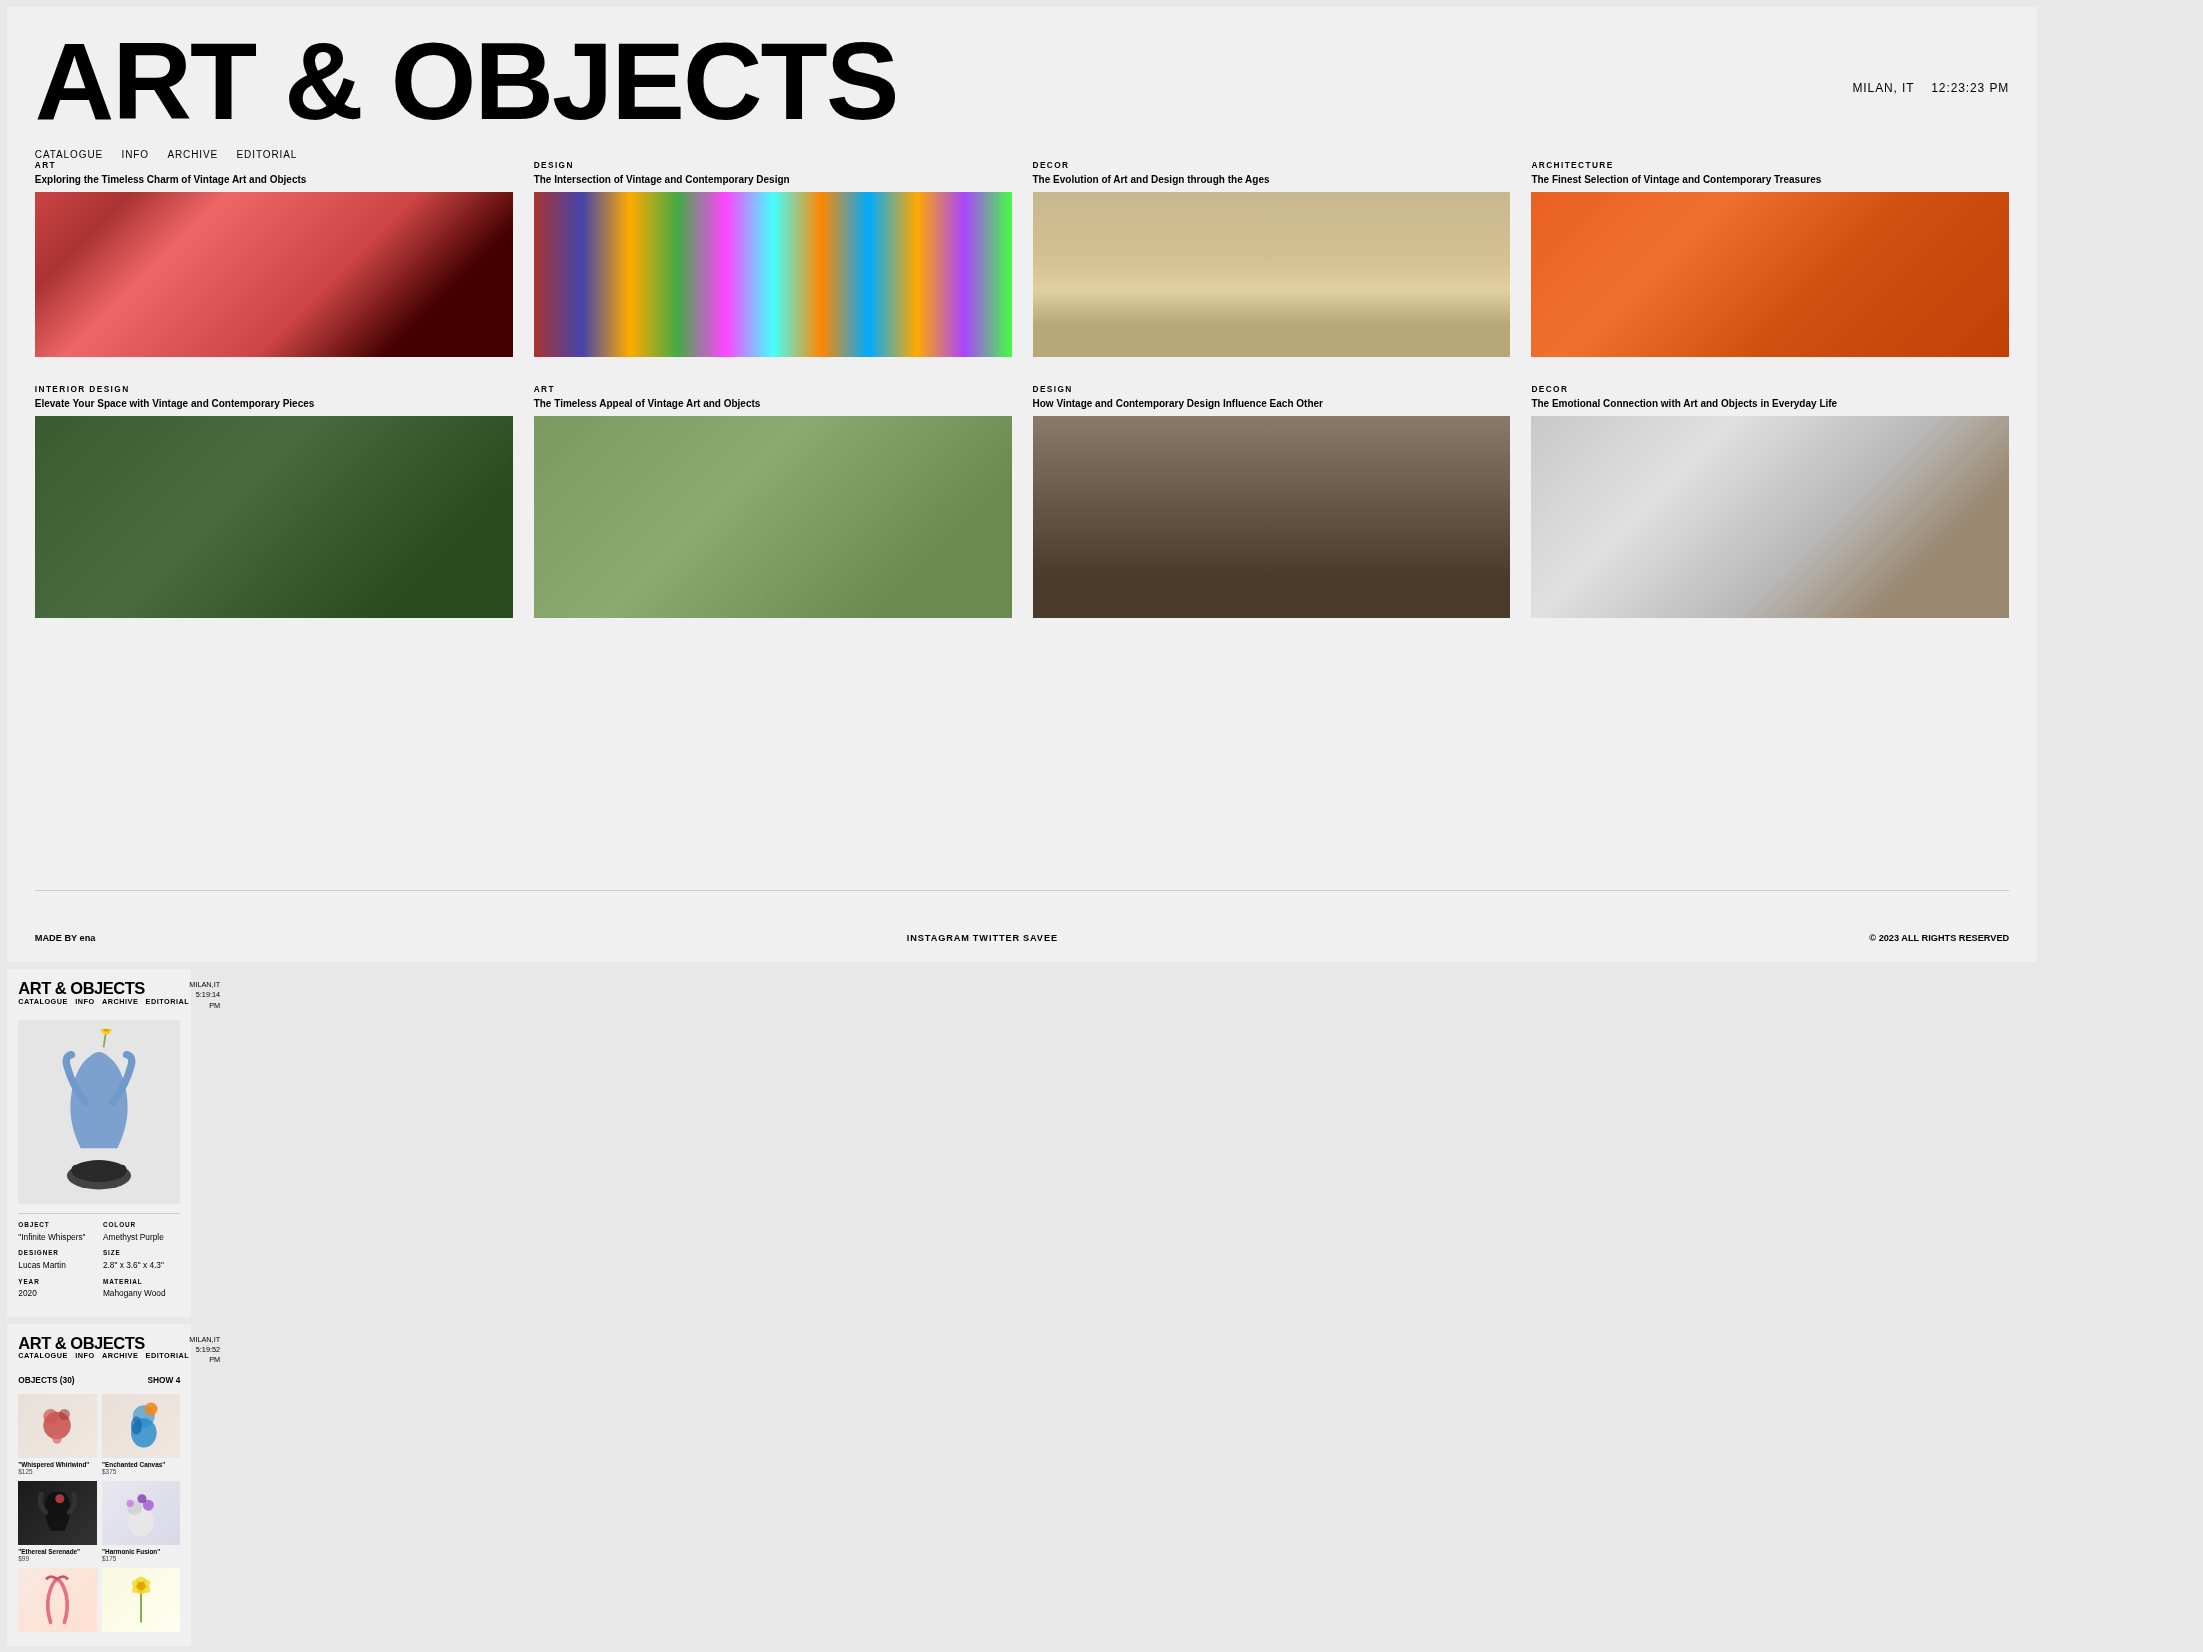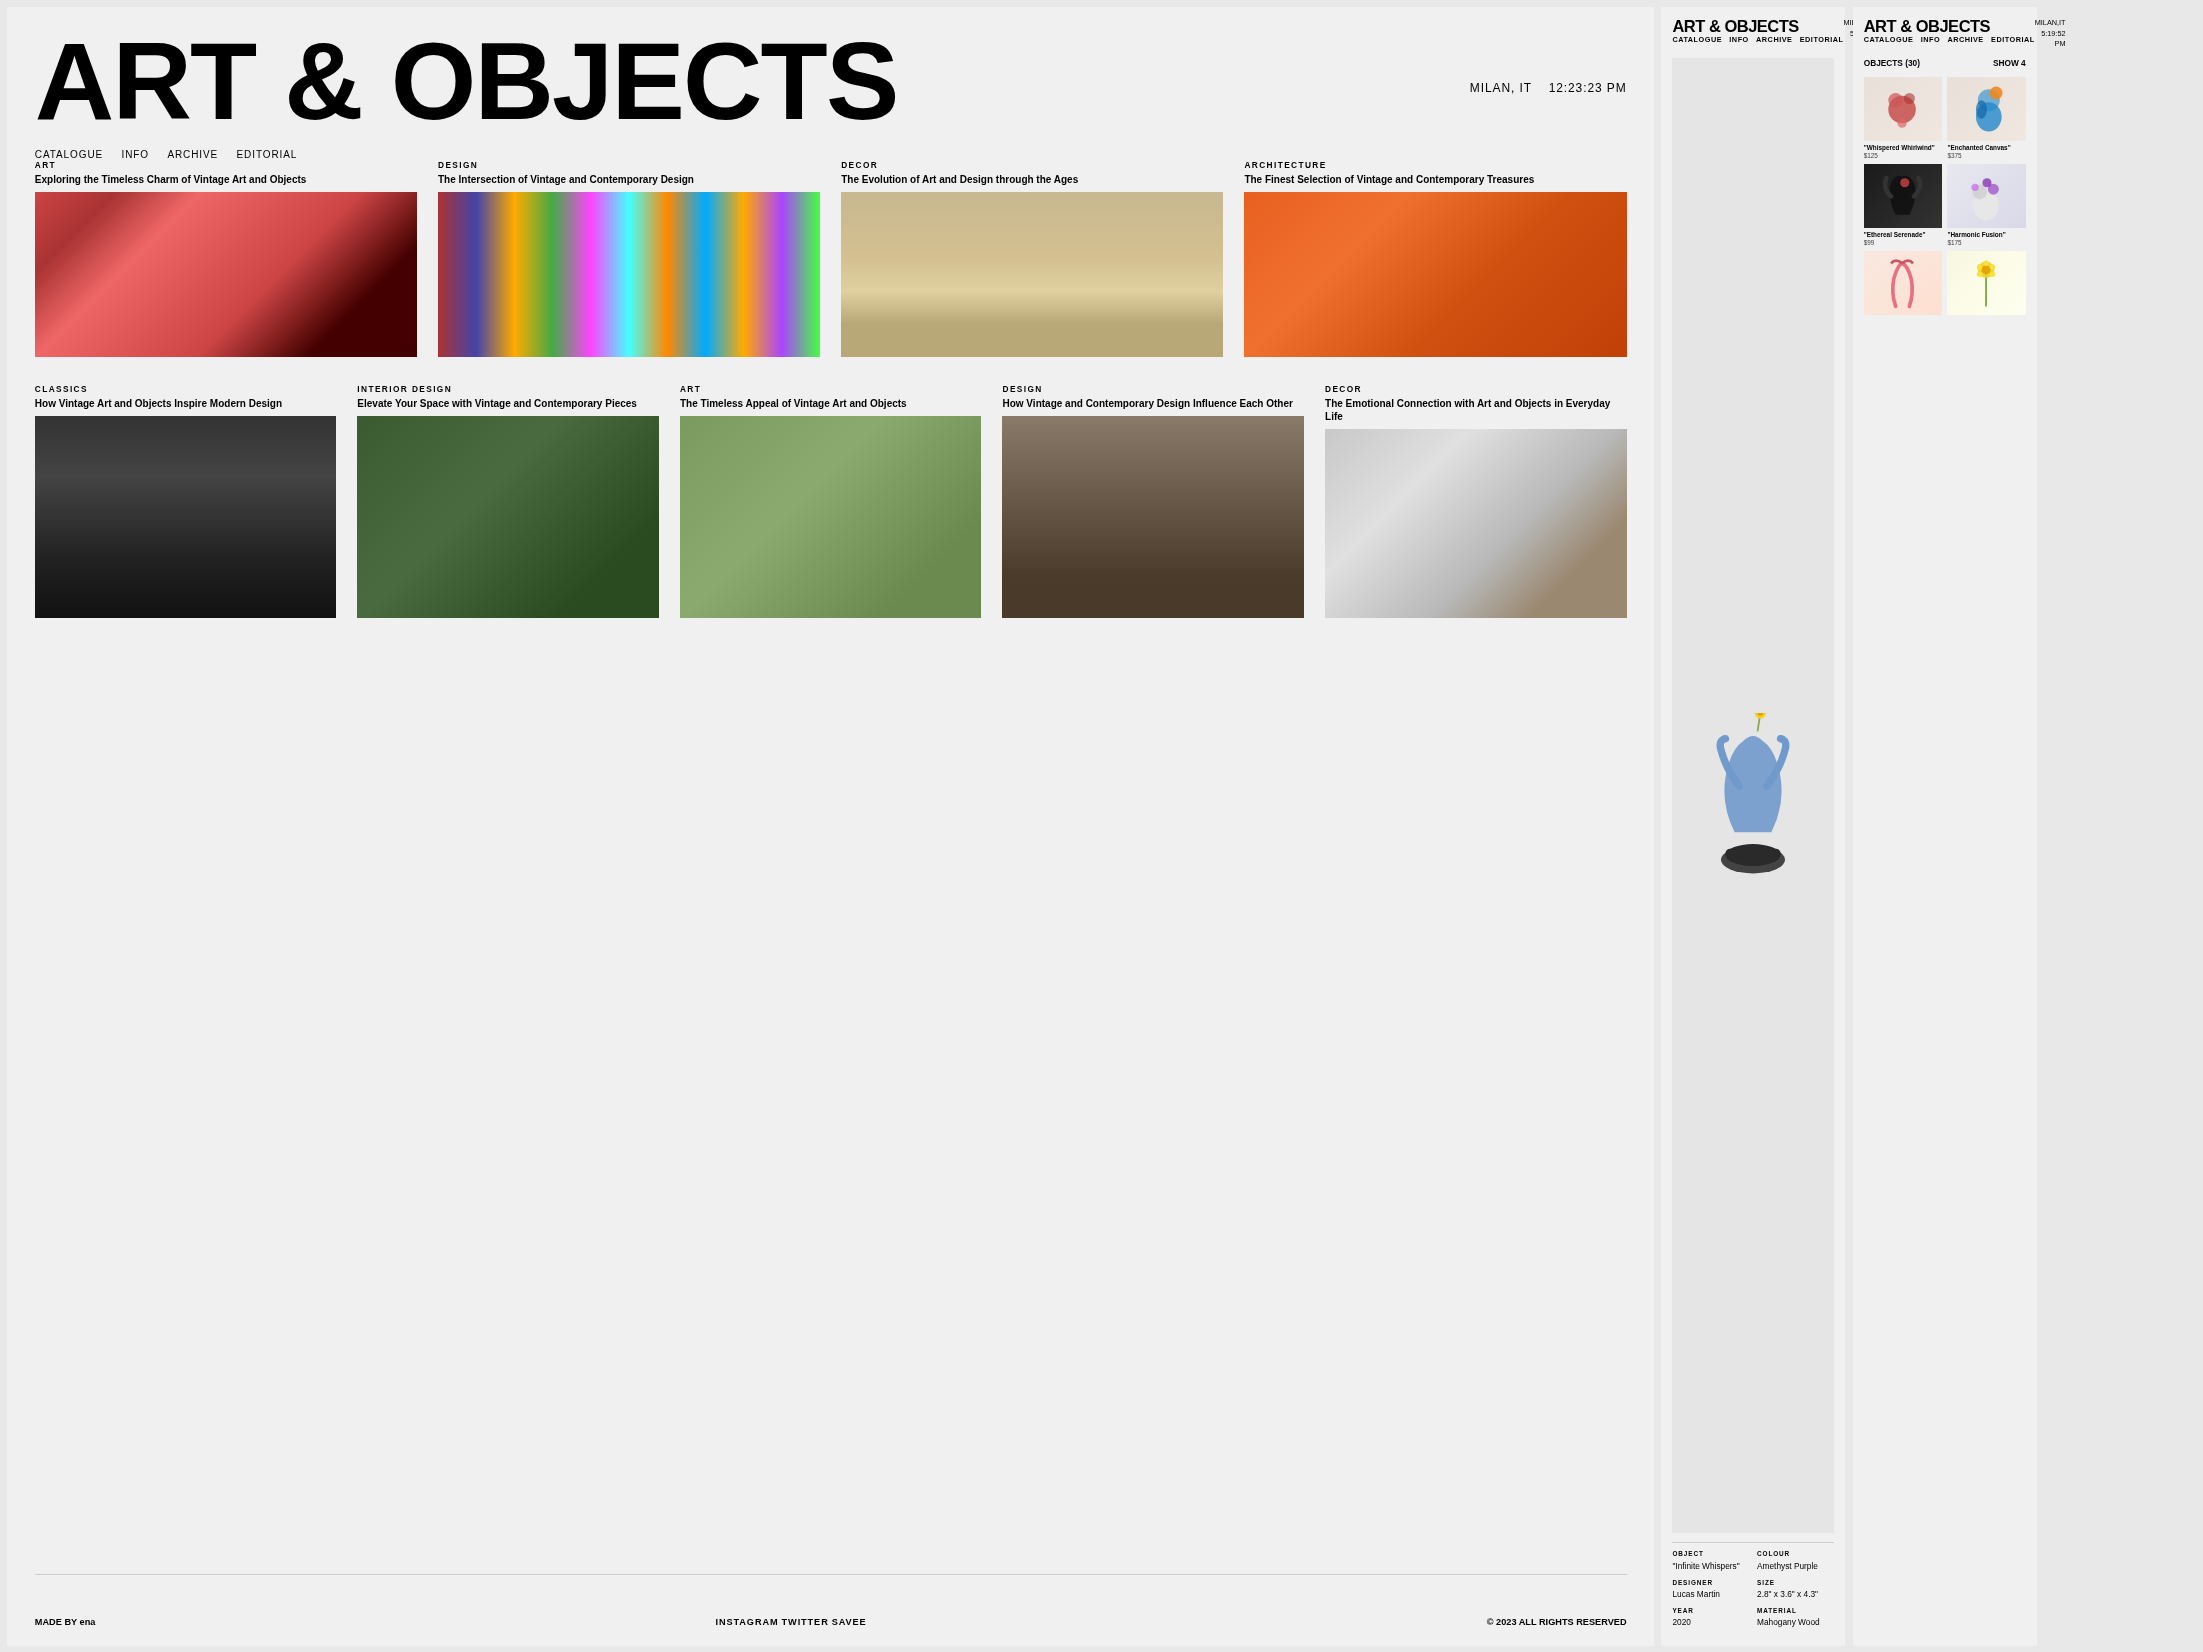--- a/index.html
+++ b/index.html
@@ -9,20 +9,21 @@
       font-size: 11px;
       color: #000;
     }
 
     .page-wrapper {
       display: flex;
       gap: 7.3px;
       padding: 7.3px;
       width: 2044px;
       min-height: 1653px;
+      flex-direction: column;
     }
 
     
     .main-panel {
       background: #f0f0f0;
       flex: 1;
       display: flex;
       flex-direction: column;
       padding: 18.4px 27.5px;
     }
@@ -332,27 +333,20 @@
         <div class="story-title">The Finest Selection of Vintage and Contemporary Treasures</div>
         <div class="story-image">
           <div class="story-image-placeholder img-orange-art"></div>
         </div>
       </div>
 
     </div>
 
     <div class="stories-row" style="margin-top: 18.4px;">
 
-      <div class="story-card">
-        <div class="story-category">CLASSICS</div>
-        <div class="story-title">How Vintage Art and Objects Inspire Modern Design</div>
-        <div class="story-image">
-          <div class="story-image-placeholder img-man-thinking"></div>
-        </div>
-      </div>
 
       <div class="story-card" style="flex: 1;">
         <div class="story-category">INTERIOR DESIGN</div>
         <div class="story-title">Elevate Your Space with Vintage and Contemporary Pieces</div>
         <div class="story-image" style="min-height: 202px;">
           <div class="story-image-placeholder img-green-sofa" style="min-height: 202px;"></div>
         </div>
       </div>
 
       <div class="story-card">

